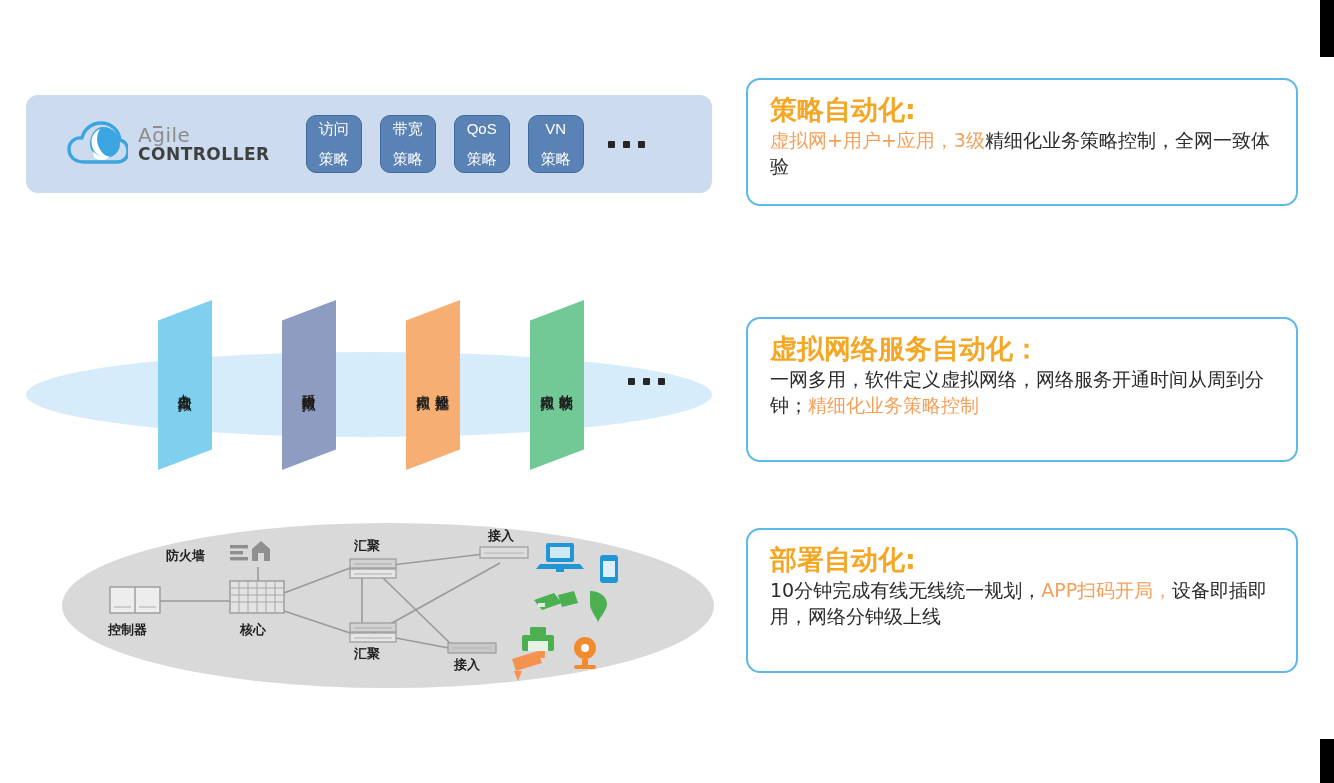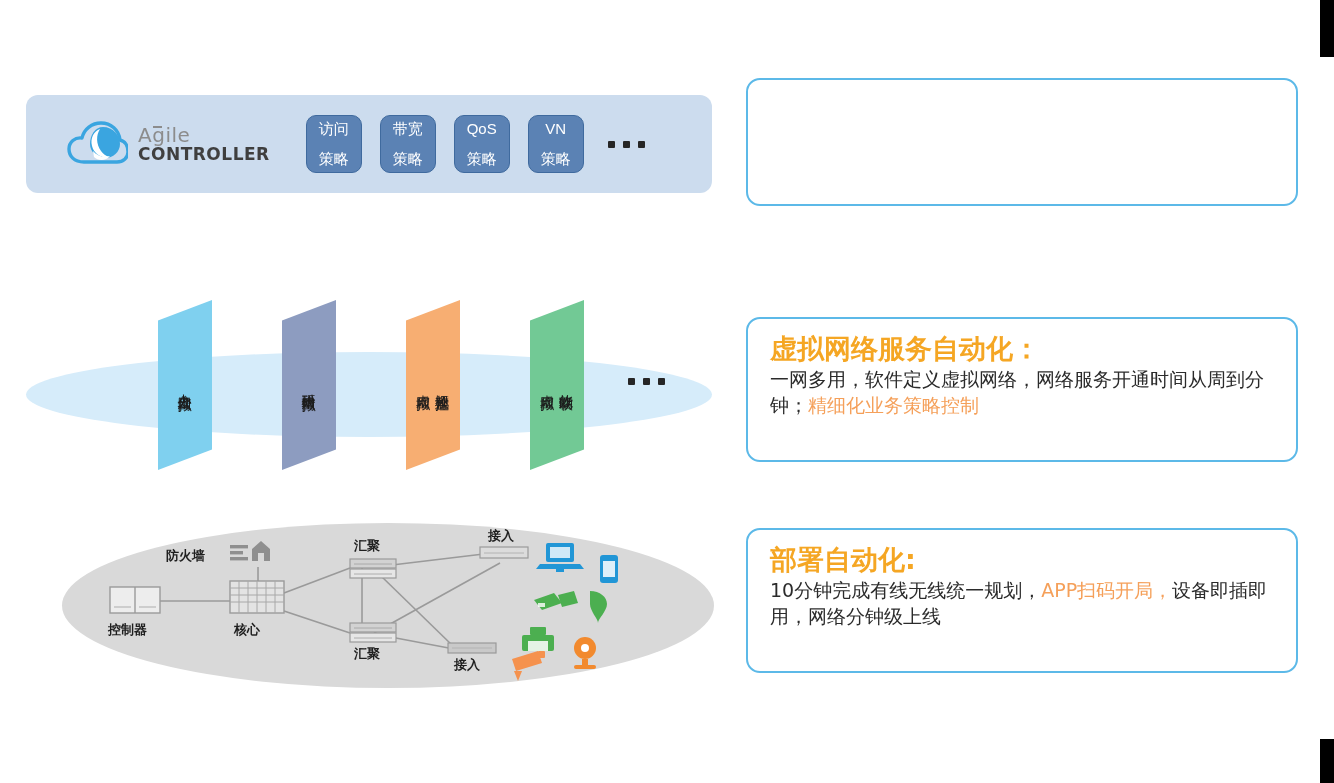--- a/index.html
+++ b/index.html
@@ -297,28 +297,32 @@
 
       <g fill="#f5924e">
         <path d="M450 136 L476 128 L480 140 L454 148 Z"></path>
         <path d="M452 148 L460 148 L456 158 Z"></path>
         <rect x="476" y="128" width="7" height="7" rx="1"></rect>
       </g>
     </svg>
 
     <span class="topo-text" style="left:46px; top:98px;">控制器</span>
     <span class="topo-text" style="left:104px; top:24px;">防火墙</span>
-    <span class="topo-text" style="left:172px; top:98px;">核心</span>
+    <span class="topo-text" style="left:178px; top:98px;">核心</span>
     <span class="topo-text" style="left:292px; top:14px;">汇聚</span>
     <span class="topo-text" style="left:292px; top:122px;">汇聚</span>
     <span class="topo-text" style="left:426px; top:4px;">接入</span>
     <span class="topo-text" style="left:392px; top:133px;">接入</span>
   </div>
 
   <div class="info-card" id="card-0">
+    <div class="card-title">策略自动化:</div>
+    <div class="card-body">
+      <span class="hl">虚拟网+用户+应用，3级</span><span>精细化业务策略控制，全网一致体验</span>
+    </div>
   </div>
 
   <div class="info-card" id="card-1">
     <div class="card-title">虚拟网络服务自动化：</div>
     <div class="card-body">
       <span>一网多用，软件定义虚拟网络，网络服务开通时间从周到分钟；</span><span class="hl">精细化业务策略控制</span>
     </div>
   </div>
 
   <div class="info-card" id="card-2">

